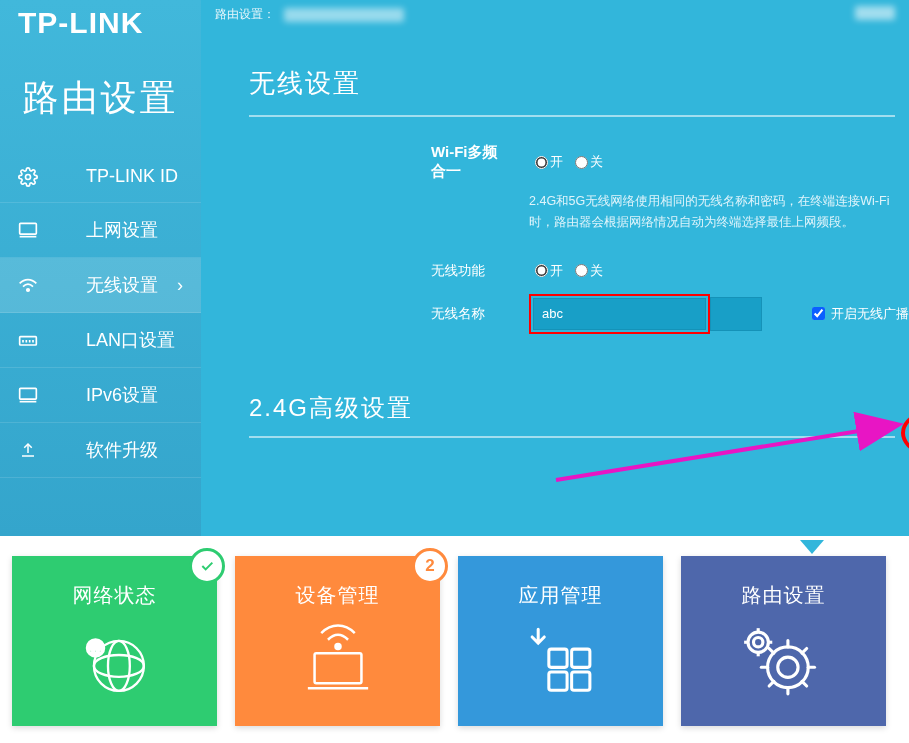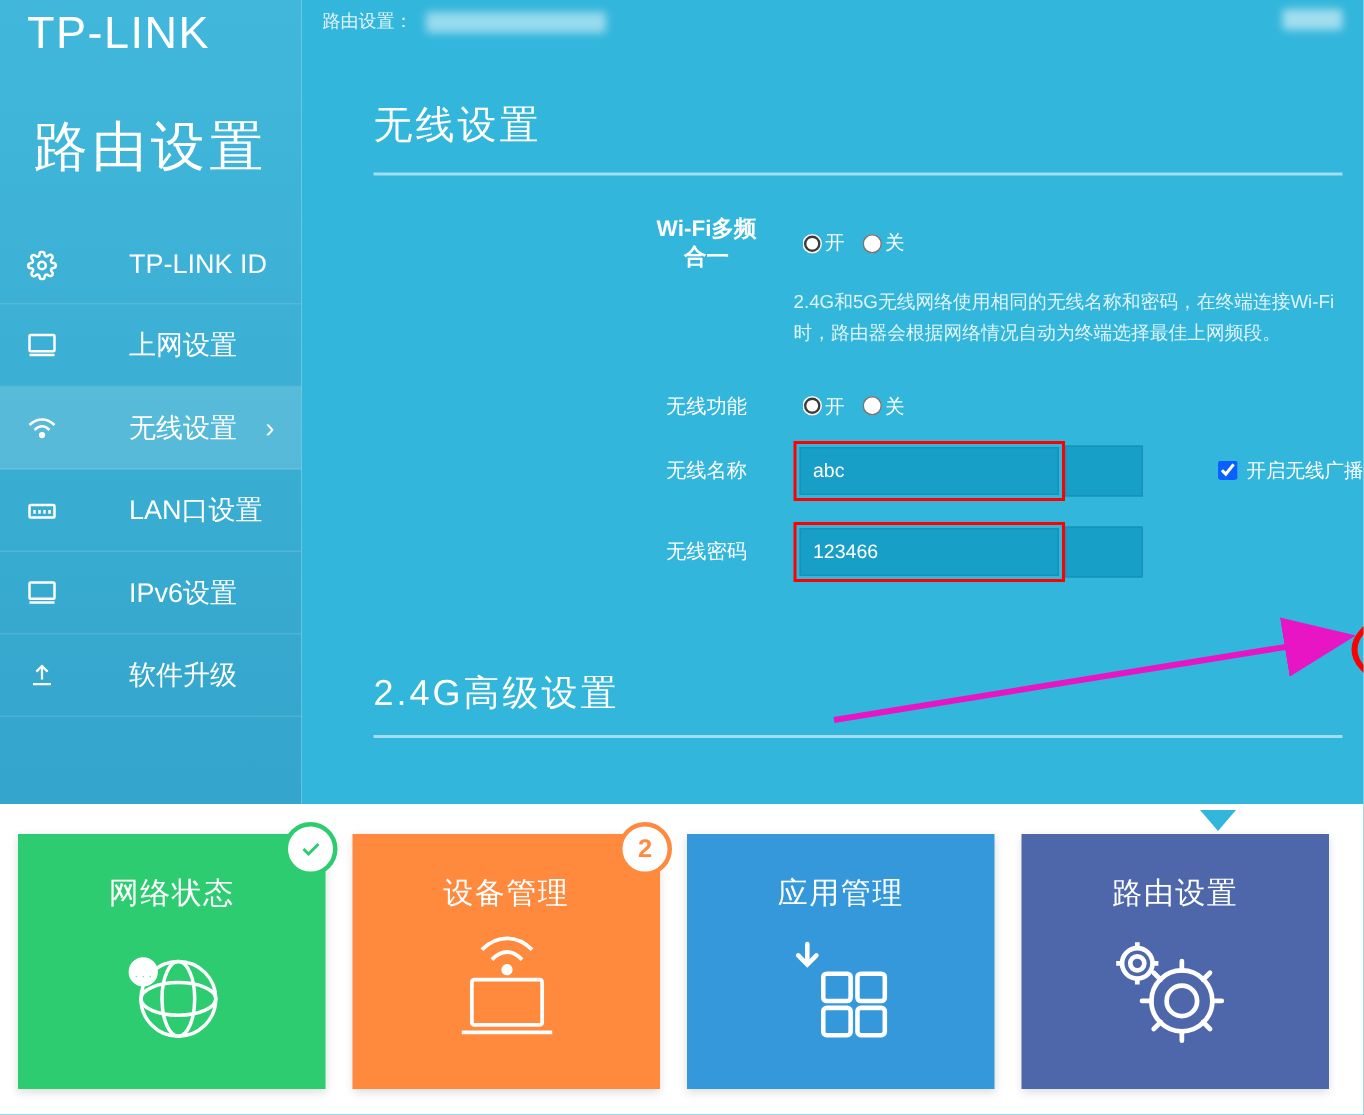--- a/index.html
+++ b/index.html
@@ -1,36 +1,36 @@
 <!DOCTYPE html>
 <html><head>
 <meta charset="utf-8">
 <style>
   html,body{margin:0;padding:0;font-family:"Microsoft YaHei",Arial,sans-serif;}
   body{width:909px;height:743px;background:#fff;position:relative;overflow:hidden;}
   .top{display:flex;height:536px;}
   .side{width:248px;background:linear-gradient(180deg,#41b8db 0%,#34a5cc 100%);color:#fff;position:relative;}
-  .logo{font-size:30px;font-weight:normal;letter-spacing:1px;padding:6px 0 4px 18px;}
+  .logo{font-size:30px;font-weight:bold;letter-spacing:1px;padding:6px 0 4px 18px;}
   .side-title{font-size:36px;font-weight:500;text-align:center;margin:30px 0 28px;letter-spacing:3px;}
   .menu{list-style:none;margin:0;padding:0;}
   .menu li{padding:15px 18px;font-size:18px;display:flex;align-items:center;border-bottom:1px solid rgba(255,255,255,0.12);cursor:pointer;position:relative;gap:34px;}
   .menu li .ic{width:20px;height:20px;margin-right:14px;display:inline-flex;align-items:center;justify-content:center;}
   .menu li.active{background:rgba(255,255,255,0.15);}
   .menu li.active .chev{position:absolute;right:18px;}
   svg{display:block;}
 
   .main{flex:1;background:#32b6db;color:#fff;position:relative;padding:0;}
   .bar{height:26px;font-size:12px;padding:6px 14px 0;color:#e6f6fb;position:relative;}
   .bar .blur1{display:inline-block;width:120px;height:14px;background:rgba(255,255,255,0.5);border-radius:2px;filter:blur(3px);vertical-align:middle;margin-left:6px;}
   .bar .blur2{position:absolute;right:14px;top:6px;width:40px;height:14px;background:rgba(255,255,255,0.55);border-radius:2px;filter:blur(3px);}
   .h1{font-size:26px;font-weight:400;margin:34px 0 14px 48px;letter-spacing:2px;}
   .hr{height:2px;background:rgba(255,255,255,0.55);margin:0 14px 0 48px;}
   .section{margin:26px 0 0 230px;font-size:13.5px;}
   .row{display:flex;align-items:center;margin-bottom:10px;}
-  .lbl{width:80px;text-align:center;margin-right:18px;}
+  .lbl{width:80px;text-align:left;margin-right:18px;}
   .bold{font-weight:bold;font-size:15px;}
   .desc{color:#dff4fb;font-size:12.5px;line-height:1.7;width:380px;margin-left:98px;margin-bottom:28px;}
   input[type=radio]{accent-color:#fff;margin:0 2px 0 6px;vertical-align:middle;cursor:pointer;}
   .rlabel{margin-right:6px;font-size:13px;vertical-align:middle;}
   .tbox{width:225px;height:30px;background:#189fc7;border:1px solid #1592b8;color:#fff;padding:0 8px;font-size:13px;outline:none;}
   .redbox{border:2px solid #ff0000;padding:2px;margin-right:-4px;}
   .cb{accent-color:#0a5fff;margin-left:50px;cursor:pointer;}
   .cblabel{font-size:13px;margin-left:3px;}
   .savewrap{position:absolute;left:700px;top:398px;width:150px;height:70px;}
   .oval{position:absolute;left:0;top:0;width:146px;height:62px;border:4px solid #ff0000;border-radius:50%;z-index:2;}
@@ -148,27 +148,20 @@
       <div class="row" style="margin-top:14px;">
         <span class="lbl">无线名称</span>
         <span class="redbox">
           <input class="tbox" style="width: 155px;" value="abc">
         </span>
         <span style="width:50px;height:32px;background:#189fc7;border:1px solid #1592b8;margin-left:4px;"></span>
         <input type="checkbox" class="cb" checked="" style="">
         <span class="cblabel">开启无线广播</span>
       </div>
 
-      <div class="row" style="margin-top:14px;">
-        <span class="lbl">无线密码</span>
-        <span class="redbox">
-          <input class="tbox" style="width: 155px;" value="123466">
-        </span>
-        <span style="width:50px;height:32px;background:#189fc7;border:1px solid #1592b8;margin-left:4px;"></span>
-      </div>
     </div>
 
     <div class="savewrap">
       <div class="oval"></div>
 
     </div>
 
     <svg class="arrow" style="left:350px;top:400px;" width="370" height="90">
       <defs>
           <marker id="ah" markerWidth="12" markerHeight="12" refX="10" refY="5" orient="auto">

